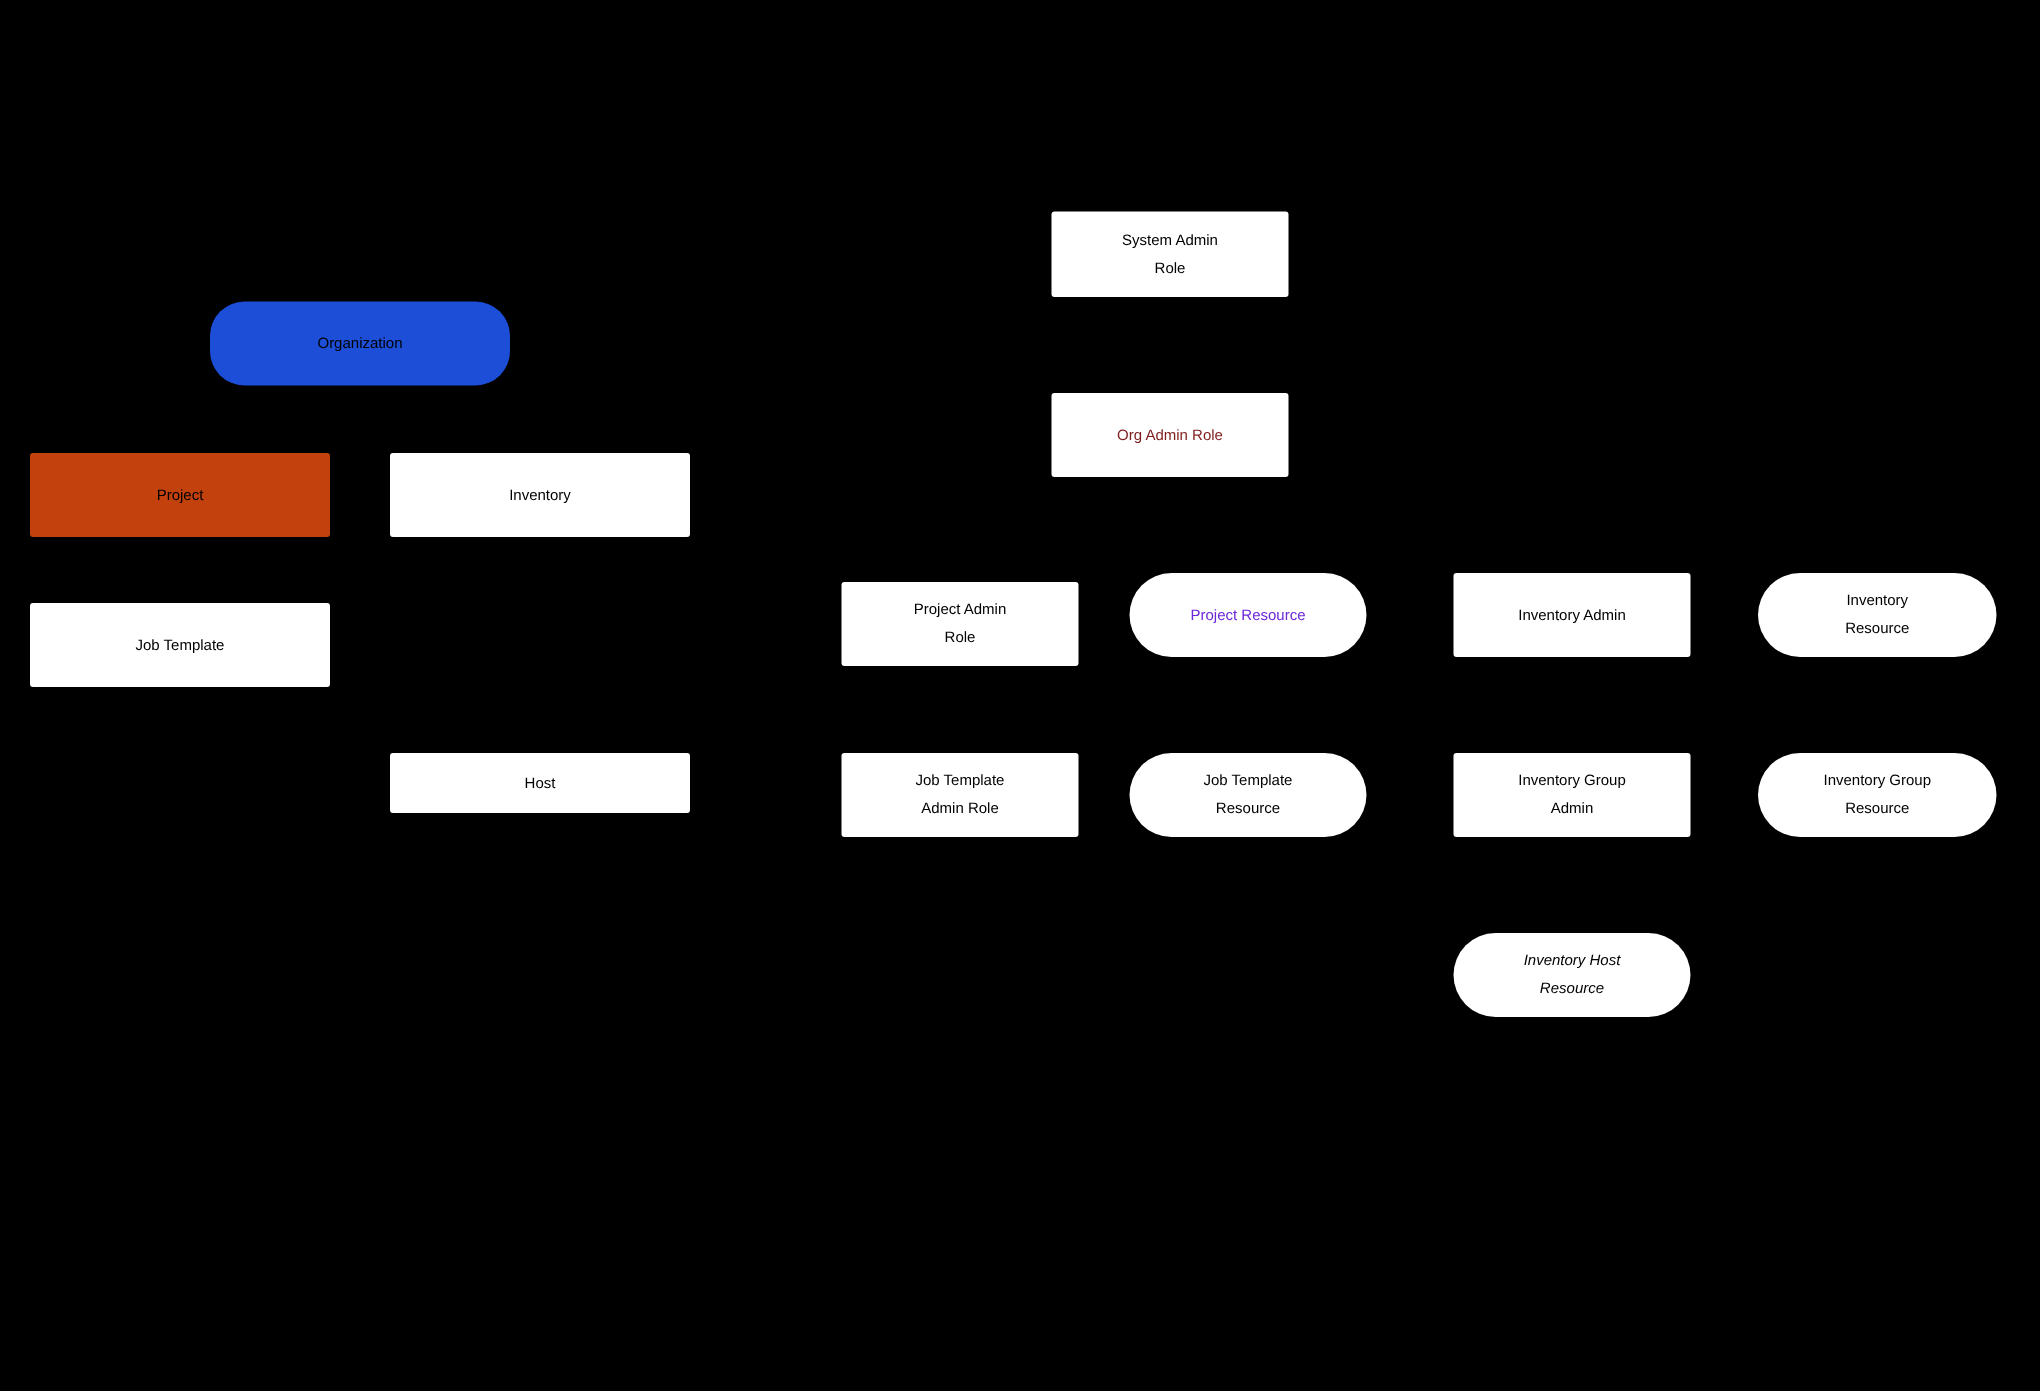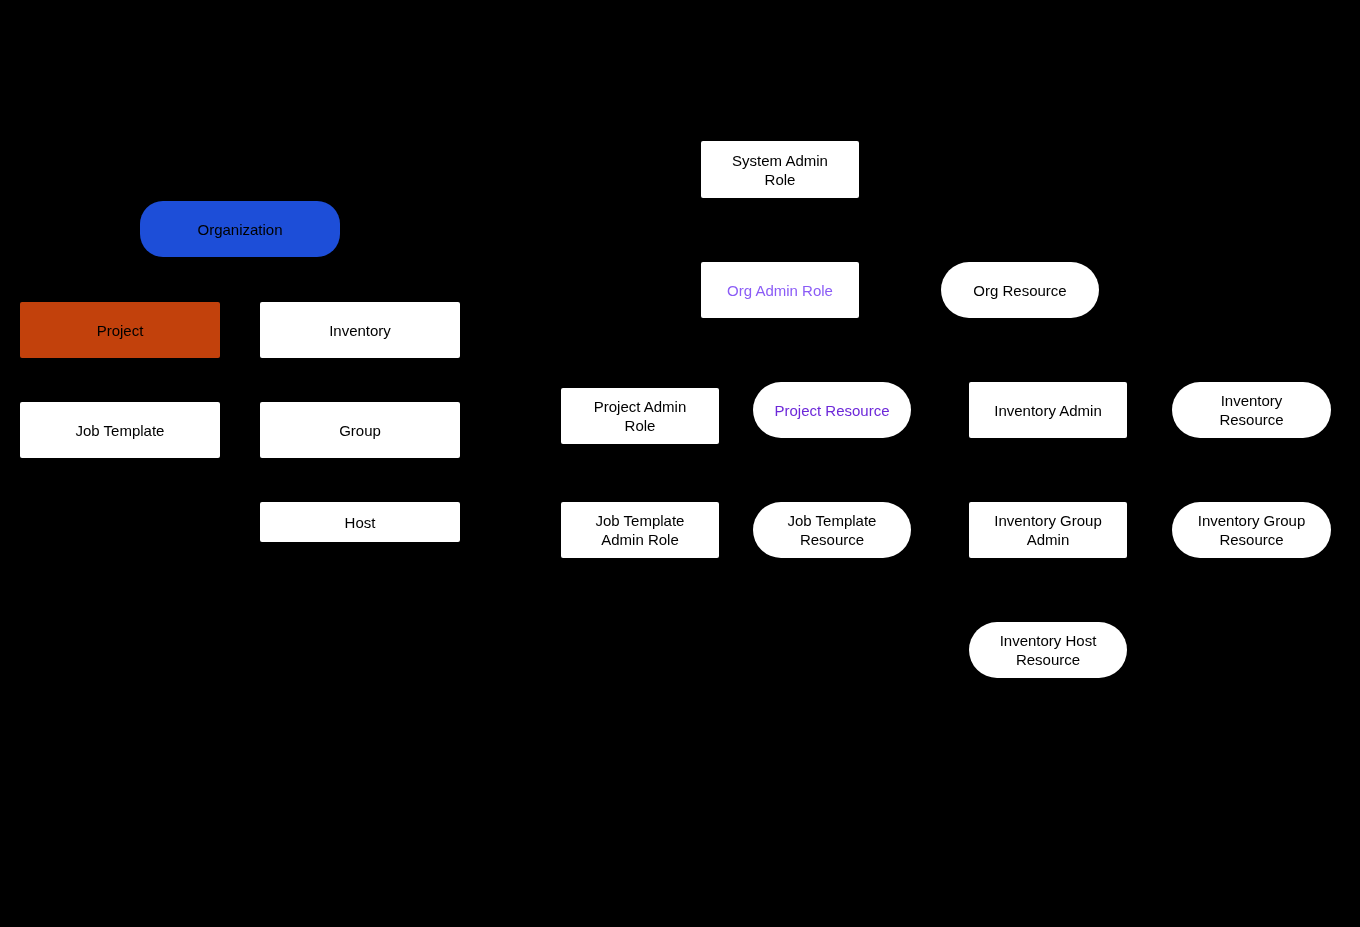--- a/index.html
+++ b/index.html
@@ -16,56 +16,54 @@
     font-family: "Liberation Sans", sans-serif;
   }
   .node {
     position: absolute;
     background: #ffffff;
     color: #000000;
     display: flex;
     align-items: center;
     justify-content: center;
     text-align: center;
-    font-size: 15px;
+    font-size: 10px;
     line-height: 19px;
     box-sizing: border-box;
     padding: 19px 6px;
     white-space: pre-line;
   }
   .node.rect {
     border-radius: 2px;
   }
   .node.pill {
     border-radius: 999px;
   }
 </style>
 </head>
 <body>
 
 <div id="canvas">
     <div class="node rect" style="left: 140px; top: 201px; width: 200px; height: 56px; background: #1d4ed8; color: rgb(0, 0, 0); border-radius: 23px;">Organization</div>
     <div class="node rect" style="left: 20px; top: 302px; width: 200px; height: 56px; background: #c2410c; color: rgb(0, 0, 0);">Project</div>
     <div class="node rect" style="left: 260px; top: 302px; width: 200px; height: 56px; background: rgb(255, 255, 255); color: rgb(0, 0, 0);">Inventory</div>
     <div class="node rect" style="left: 20px; top: 402px; width: 200px; height: 56px; background: rgb(255, 255, 255); color: rgb(0, 0, 0);">Job Template</div>
-    <div class="node rect" style="left: 260px; top: 402px; width: 200px; height: 56px; background: rgb(255, 255, 255); color: rgb(0, 0, 0);">Group</div>
     <div class="node rect" style="left: 260px; top: 502px; width: 200px; height: 40px; background: rgb(255, 255, 255); color: rgb(0, 0, 0);">Host</div>
     <div class="node rect" style="left: 701px; top: 141px; width: 158px; height: 57px; background: rgb(255, 255, 255); color: rgb(0, 0, 0);">System Admin
 Role</div>
-    <div class="node rect" style="left: 701px; top: 262px; width: 158px; height: 56px; background: rgb(255, 255, 255); color: #8b5cf6;">Org Admin Role</div>
-    <div class="node pill" style="left: 941px; top: 262px; width: 158px; height: 56px; background: rgb(255, 255, 255); color: rgb(0, 0, 0);">Org Resource</div>
+    <div class="node rect" style="left: 701px; top: 262px; width: 158px; height: 56px; background: rgb(255, 255, 255); color: #7f1d1d;">Org Admin Role</div>
     <div class="node rect" style="left: 561px; top: 388px; width: 158px; height: 56px; background: rgb(255, 255, 255); color: rgb(0, 0, 0);">Project Admin
 Role</div>
     <div class="node pill" style="left: 753px; top: 382px; width: 158px; height: 56px; background: rgb(255, 255, 255); color: #6d28d9;">Project Resource</div>
     <div class="node rect" style="left: 969px; top: 382px; width: 158px; height: 56px; background: rgb(255, 255, 255); color: rgb(0, 0, 0);">Inventory Admin</div>
     <div class="node pill" style="left: 1172px; top: 382px; width: 159px; height: 56px; background: rgb(255, 255, 255); color: rgb(0, 0, 0);">Inventory
 Resource</div>
     <div class="node rect" style="left: 561px; top: 502px; width: 158px; height: 56px; background: rgb(255, 255, 255); color: rgb(0, 0, 0);">Job Template
 Admin Role</div>
     <div class="node pill" style="left: 753px; top: 502px; width: 158px; height: 56px; background: rgb(255, 255, 255); color: rgb(0, 0, 0);">Job Template
 Resource</div>
     <div class="node rect" style="left: 969px; top: 502px; width: 158px; height: 56px; background: rgb(255, 255, 255); color: rgb(0, 0, 0);">Inventory Group
 Admin</div>
     <div class="node pill" style="left: 1172px; top: 502px; width: 159px; height: 56px; background: rgb(255, 255, 255); color: rgb(0, 0, 0);">Inventory Group
 Resource</div>
-    <div class="node pill" style="left: 969px; top: 622px; width: 158px; height: 56px; background: rgb(255, 255, 255); color: rgb(0, 0, 0);">Inventory Host
+    <div class="node pill" style="left: 969px; top: 622px; width: 158px; height: 56px; background: rgb(255, 255, 255); color: rgb(0, 0, 0); font-style: italic;">Inventory Host
 Resource</div>
   </div>
 
 </body></html>

